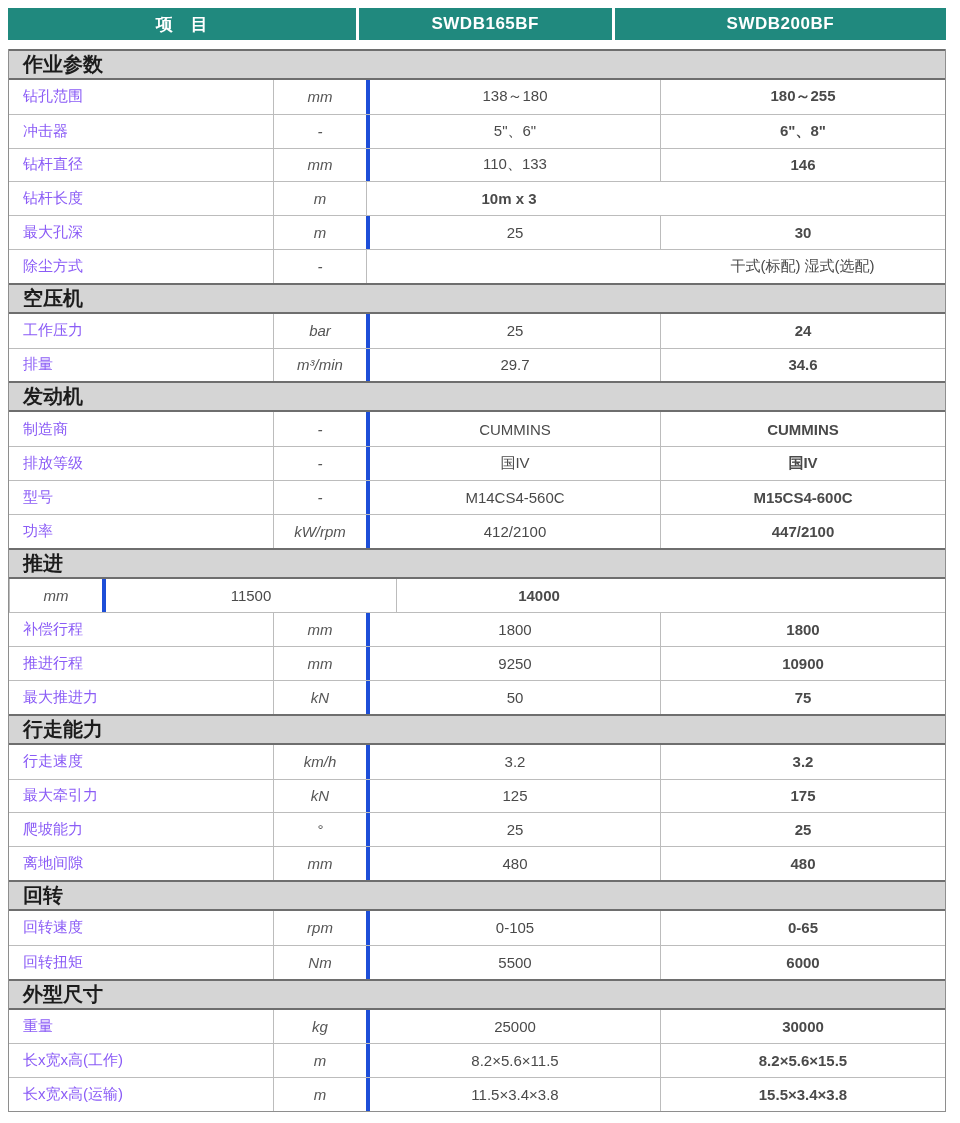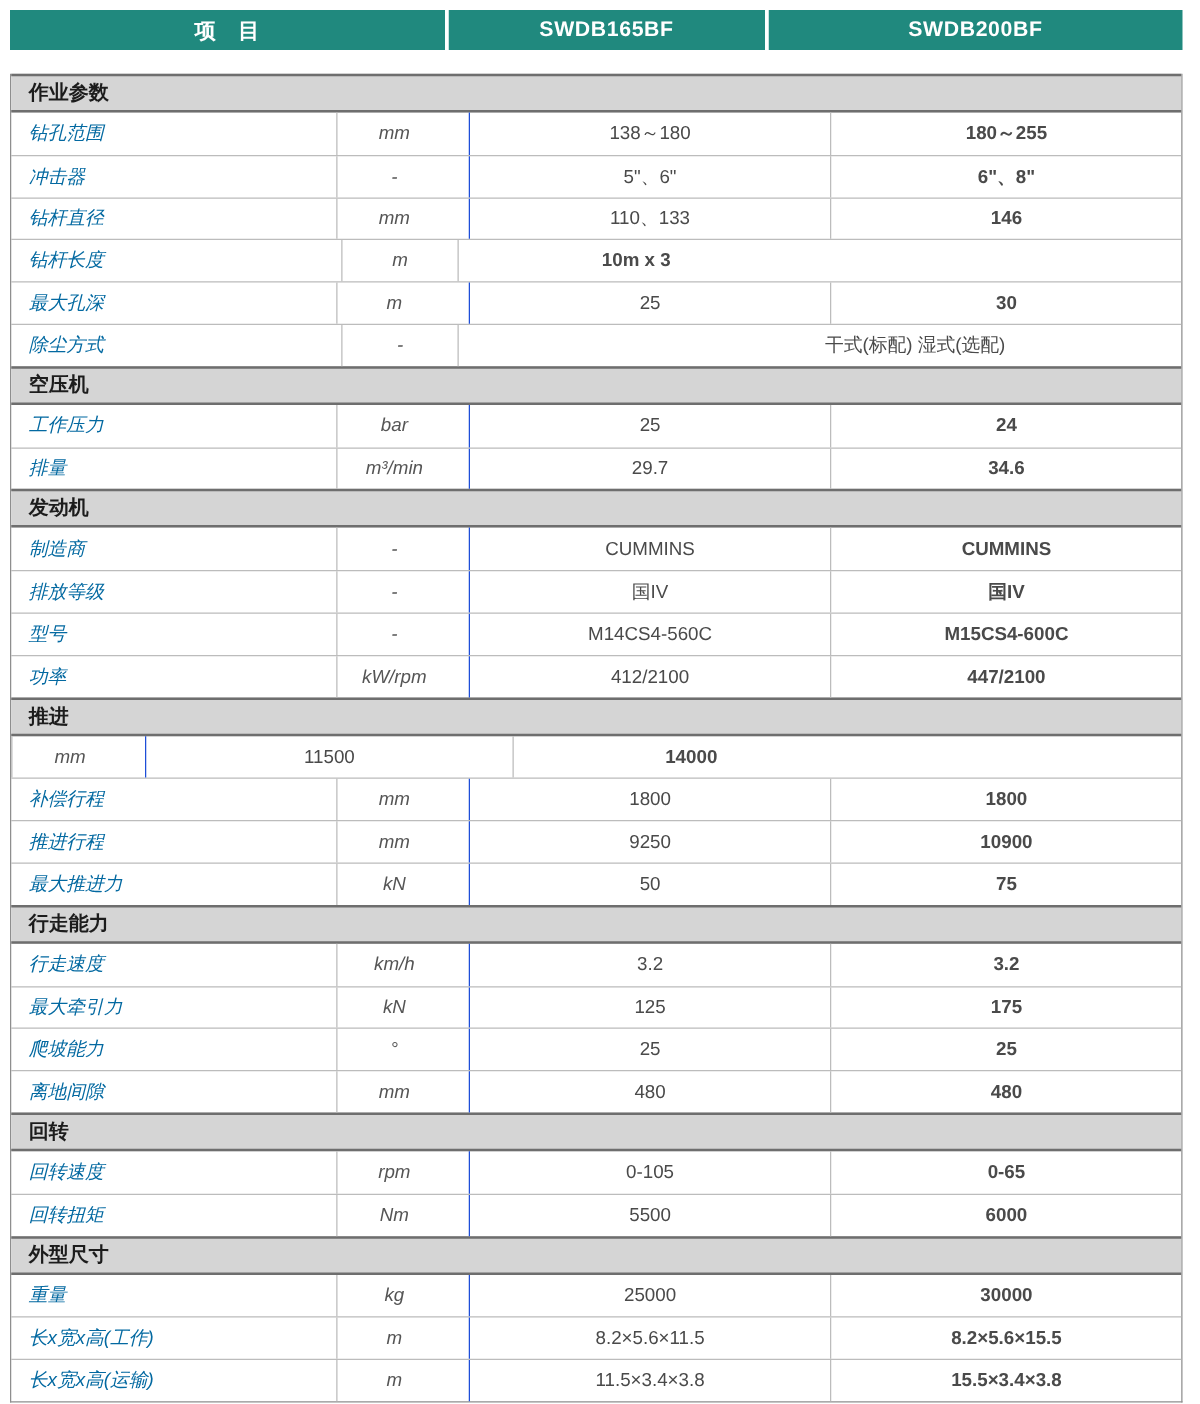--- a/index.html
+++ b/index.html
@@ -6,21 +6,21 @@
   html, body { background: #ffffff; }
   body {
     width: 960px; height: 1123px;
     font-family: "Liberation Sans", "DejaVu Sans", sans-serif;
     position: relative;
   }
   .page { position: absolute; left: 0; top: 0; width: 960px; height: 1123px; background: #fff; }
   .spec-table { position: absolute; left: 8px; top: 8px; width: 938px; }
 
   
-  .thead { display: flex; height: 32px; margin-bottom: 19px; }
+  .thead { display: flex; height: 32px; margin-bottom: 9px; }
   .th {
     background: #20897E; color: #ffffff; font-weight: bold; font-size: 17px;
     display: flex; align-items: center; justify-content: center;
     letter-spacing: 0.5px;
   }
   .th-item { width: 359px; }
   .th-m1 { width: 264px; border-left: 3px solid #ffffff; }
   .th-m2 { width: 345px; border-left: 3px solid #ffffff; }
 
   
@@ -28,34 +28,34 @@
     border-left: 1px solid #8e8e8e;
     border-right: 1px solid #8e8e8e;
     border-bottom: 1px solid #8e8e8e;
     background: #fff;
   }
   .band {
     height: 31px; background: #D5D5D5;
     border-top: 2px solid #6E6E6E; border-bottom: 2px solid #6E6E6E;
     display: flex; align-items: center;
     padding-left: 14px;
-    font-size: 16px; font-weight: bold; color: #1c1c1c;
+    font-size: 20px; font-weight: bold; color: #1c1c1c;
   }
   .row { display: flex; height: 33.8px; }
   .row + .row { border-top: 1px solid #BCBCBC; }
   .cell {
     display: flex; align-items: center; justify-content: center;
     font-size: 15px; color: #4a4a4a; overflow: hidden; white-space: nowrap;
   }
-  .cell.name { width: 264px; justify-content: flex-start; padding-left: 14px; color: #0369a1; font-style: italic; }
+  .cell.name { width: 264px; justify-content: flex-start; padding-left: 14px; color: #8b5cf6; }
   .cell.unit { width: 93px;  border-left: 1px solid #BCBCBC; color: #555; font-style: italic; }
-  .cell.val1 { width: 294px; border-left: 1px solid #1d4ed8; margin-left: 14px; }
+  .cell.val1 { width: 294px; border-left: 4px solid #1d4ed8; }
   .cell.val2 { width: 285px; border-left: 1px solid #BCBCBC; font-weight: bold; }
   .cell.vmerge { width: 579px; border-left: 1px solid #BCBCBC; justify-content: flex-end; }
-  .vmerge-inner { display: inline-block; width: 285px; font-size: 15px; color: #4a4a4a; }
+  .vmerge-inner { display: inline-block; width: 285px; text-align: center; font-size: 15px; color: #4a4a4a; }
 </style>
 </head>
 <body>
 
 <div class="page">
   <div class="spec-table">
 
     <div class="thead">
       <div class="th th-item">项　目</div>
       <div class="th th-m1">SWDB165BF</div>

